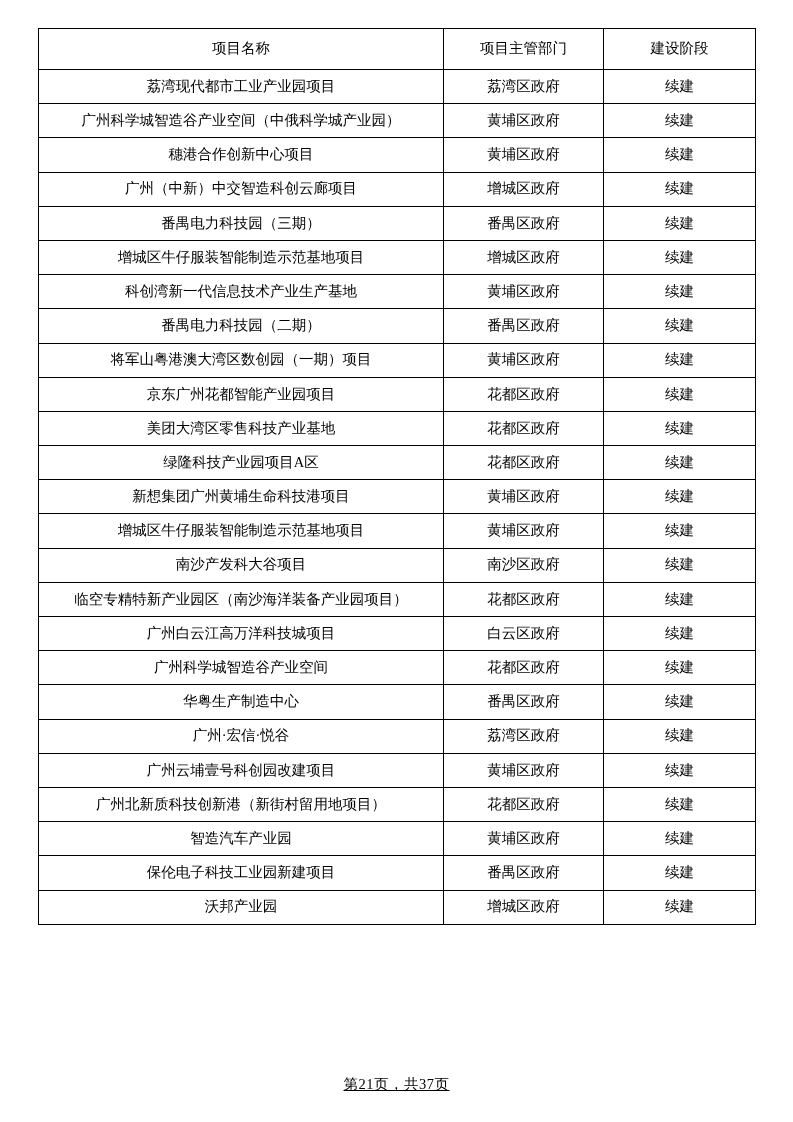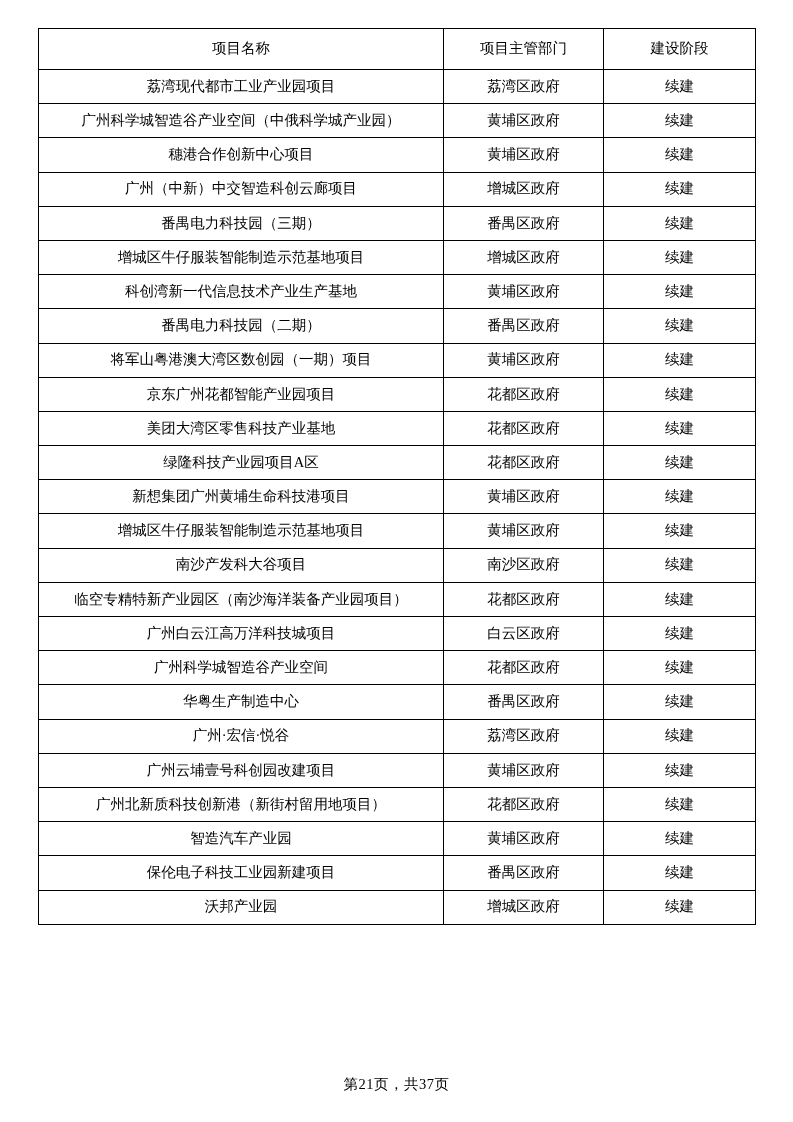--- a/index.html
+++ b/index.html
@@ -52,20 +52,21 @@
   }
   .footer {
     position: absolute;
     left: 0;
     right: 0;
     bottom: 28px;
     text-align: center;
     font-size: 14.5px;
     font-family: "Liberation Serif", "DejaVu Serif", serif;
     letter-spacing: 0.5px;
+    text-decoration: underline;
   }
 </style>
 </head>
 <body>
 
 <div class="page">
   <table class="doc-table">
     <colgroup>
       <col class="c-name">
       <col class="c-dept">

